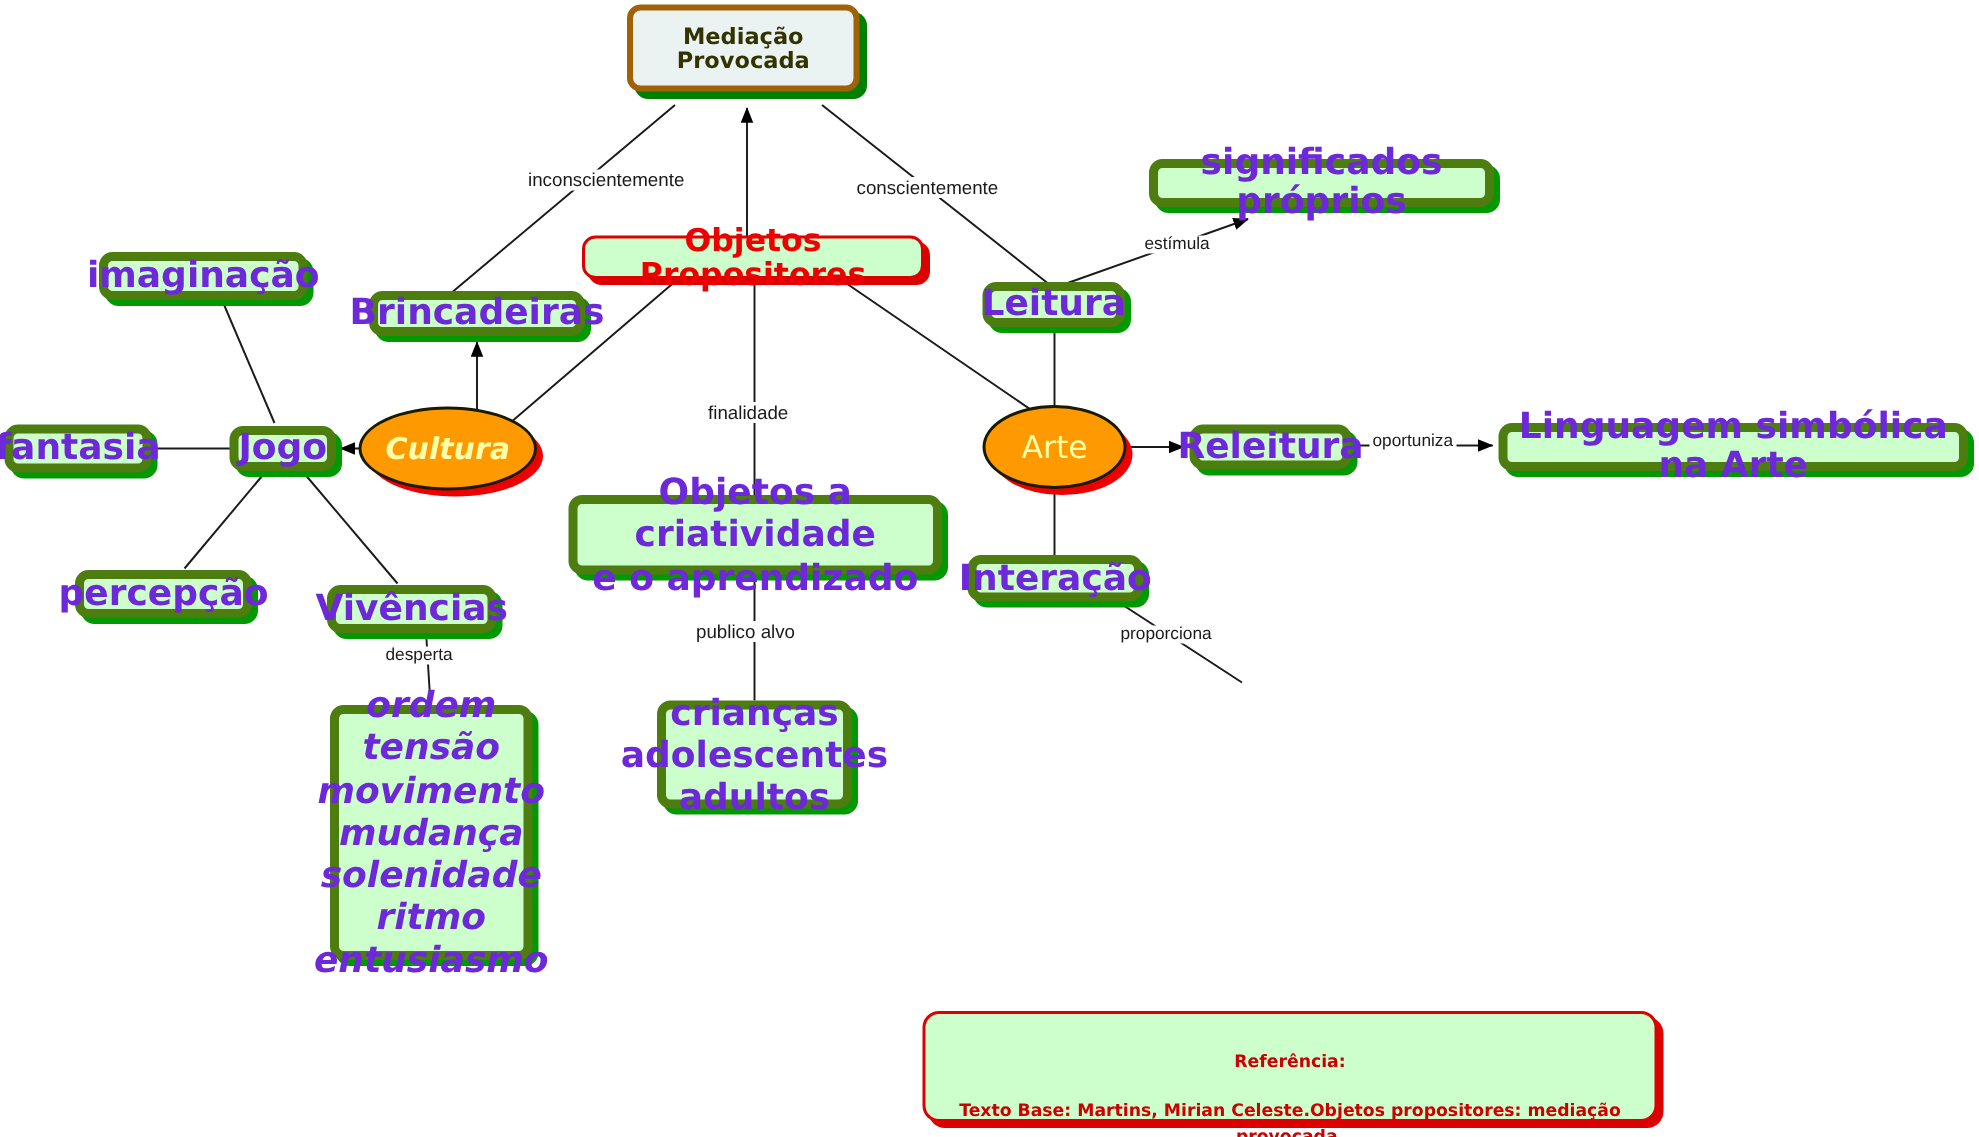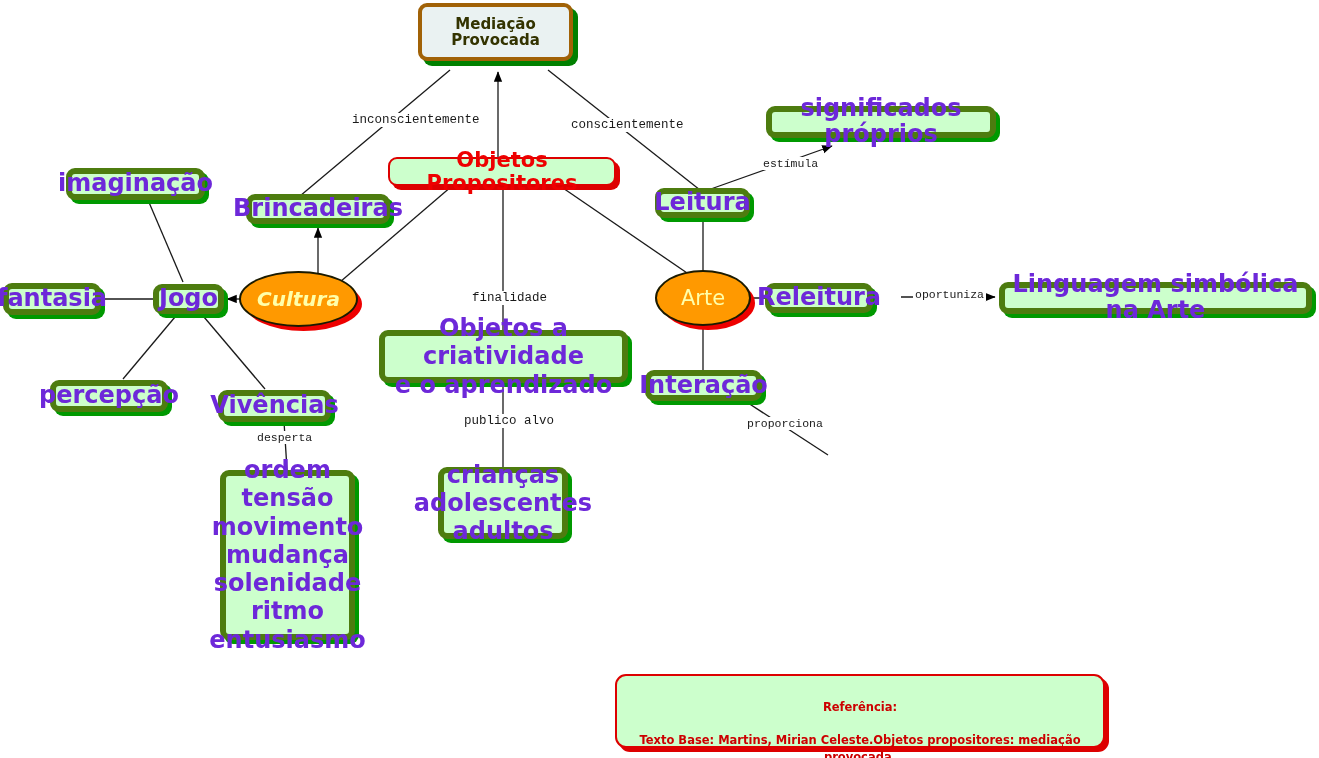--- a/index.html
+++ b/index.html
@@ -108,21 +108,21 @@
     font-weight: normal;
     font-size: 21px;
   }
 
   
   .multiline { line-height: 1.18; }
 
   
   .edge-label {
     position: absolute;
-    font-family: Liberation Mono, monospace;
+    font-family: Liberation Sans, sans-serif;
     font-size: 12.5px;
     font-weight: normal;
     color: #1a1a1a;
     background: #ffffff;
     white-space: nowrap;
     padding: 0 2px;
     z-index: 7;
   }
   .edge-label.sm { font-size: 11.5px; }
 </style>
@@ -219,42 +219,42 @@
   </div>
 
   <div class="node n-green" style="left:50px; top:380px; width:118px; height:32px;">
     <span>percepção</span>
   </div>
 
   <div class="node n-green" style="left:218px; top:390px; width:113px; height:32px;">
     <span>Vivências</span>
   </div>
 
-  <div class="node n-green multiline" style="left:220px; top:470px; width:135px; height:170px;">
+  <div class="node n-green multiline" style="left:220px; top:470px; width:135px; height:170px;font-style:italic;">
     <span>ordem
 tensão
 movimento
 mudança
 solenidade
 ritmo
 entusiasmo</span>
   </div>
 
   <div class="node n-green multiline" style="left:379px; top:330px; width:249px; height:53px;">
     <span>Objetos a criatividade
 e o aprendizado</span>
   </div>
 
   <div class="node n-green multiline" style="left:438px; top:467px; width:130px; height:72px;">
     <span>crianças
 adolescentes
 adultos</span>
   </div>
 
-  <div class="node n-green" style="left:765px; top:283px; width:108px; height:30px;text-align:right;">
+  <div class="node n-green" style="left:793px; top:283px; width:108px; height:30px;text-align:right;">
     <span>Releitura</span>
   </div>
 
   <div class="node n-green" style="left:999px; top:282px; width:313px; height:32px;">
     <span>Linguagem simbólica na Arte</span>
   </div>
 
   <div class="node n-green" style="left:645px; top:370px; width:117px; height:31px;">
     <span>Interação</span>
   </div>
@@ -265,21 +265,21 @@
   </div>
 
   <div class="edge-label" style="left:569px; top:118px;">
     <span>conscientemente</span>
   </div>
 
   <div class="edge-label sm" style="left:761px; top:157px;">
     <span>estímula</span>
   </div>
 
-  <div class="edge-label" style="left:470px; top:268px;margin-top:23px;">
+  <div class="edge-label" style="left:470px; top:268px;">
     <span>finalidade</span>
   </div>
 
   <div class="edge-label" style="left:462px; top:414px;">
     <span>publico alvo</span>
   </div>
 
   <div class="edge-label sm" style="left:255px; top:431px;">
     <span>desperta</span>
   </div>

